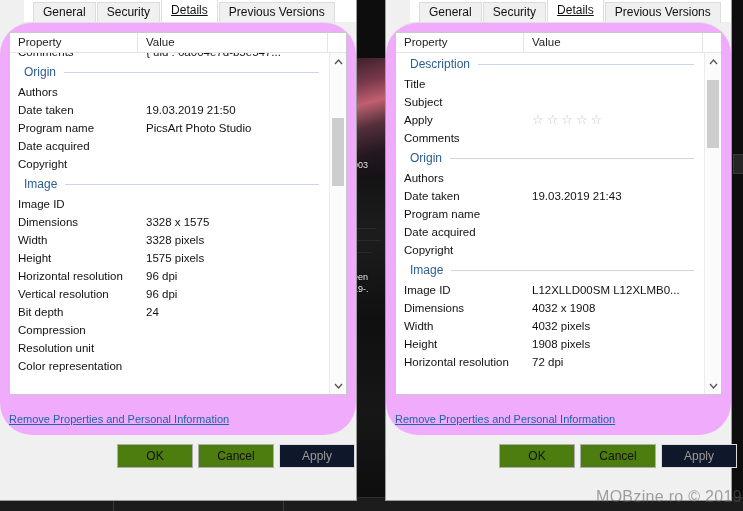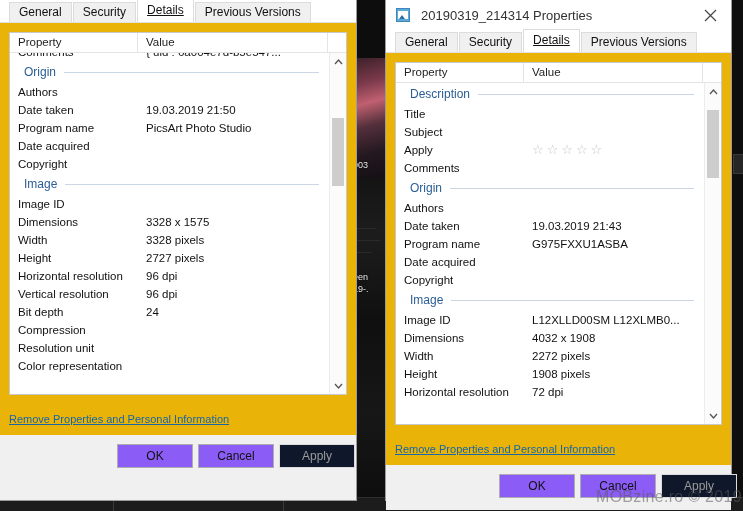--- a/index.html
+++ b/index.html
@@ -167,20 +167,21 @@
   .close-btn svg { display: block; }
 
   
   .tabstrip {
     position: relative;
     height: 22px;
     background: #ffffff;
     padding-left: 9px;
     display: flex;
     align-items: flex-end;
+    margin-left: 24px;
   }
   .tab {
     font-size: 12px;
     color: #111;
     padding: 2px 9px 3px 9px;
     margin-right: 1px;
     background: #f0f0f0;
     border: 1px solid #dcdcdc;
     border-bottom: none;
     position: relative;
@@ -195,25 +196,26 @@
     top: 0;
     padding-top: 3px;
     padding-bottom: 4px;
     z-index: 2;
     text-decoration: underline;
   }
 
   
   .tabpage {
     position: relative;
-    background: #eab308;
+    background: #f0abfc;
     border-top: 1px solid #e2e2e2;
     height: 413px;
     box-sizing: border-box;
     padding: 9px 9px 0 9px;
+    border-radius: 32px;
   }
 
   .proplist {
     position: relative;
     border: 1px solid #c8c8c8;
     background: #ffffff;
     box-sizing: border-box;
     height: 363px;
     overflow: hidden;
   }
@@ -356,21 +358,21 @@
     background: #f0f0f0;
   }
   .btn {
     position: absolute;
     top: 9px;
     height: 24px;
     width: 76px;
     font-size: 12px;
     font-family: "Liberation Sans", sans-serif;
     color: #111;
-    background: #8b5cf6;
+    background: #4d7c0f;
     border: 1px solid #adadad;
     display: flex;
     align-items: center;
     justify-content: center;
     box-sizing: border-box;
     cursor: default;
   }
   .btn.disabled {
     color: #9a9a9a;
     background: #0f172a;
@@ -473,21 +475,21 @@
                 <div class="prow">
                   <div class="pname">Dimensions</div>
                   <div class="pval">3328 x 1575</div>
                 </div>
                 <div class="prow">
                   <div class="pname">Width</div>
                   <div class="pval">3328 pixels</div>
                 </div>
                 <div class="prow">
                   <div class="pname">Height</div>
-                  <div class="pval">2727 pixels</div>
+                  <div class="pval">1575 pixels</div>
                 </div>
                 <div class="prow">
                   <div class="pname">Horizontal resolution</div>
                   <div class="pval">96 dpi</div>
                 </div>
                 <div class="prow">
                   <div class="pname">Vertical resolution</div>
                   <div class="pval">96 dpi</div>
                 </div>
                 <div class="prow">
@@ -524,34 +526,20 @@
           </div>
           <a class="removelink">Remove Properties and Personal Information</a>
         </div>
         <div class="footer">
           <div class="btn" style="left: 117px;">OK</div>
           <div class="btn" style="left: 198px;">Cancel</div>
           <div class="btn disabled" style="left: 279px;">Apply</div>
         </div>
       </div>
       <div class="dialog" id="dialog-right">
-        <div class="titlebar">
-          <div class="title-icon">
-            <span class="frame"></span>
-            <span class="pic"></span>
-            <span class="hill"></span>
-          </div>
-          <div class="title-text">20190319_214314 Properties</div>
-          <div class="close-btn">
-            <svg width="13" height="13" viewBox="0 0 13 13">
-              <line x1="1" y1="1" x2="12" y2="12" stroke="#4a4a4a" stroke-width="1.3"></line>
-              <line x1="12" y1="1" x2="1" y2="12" stroke="#4a4a4a" stroke-width="1.3"></line>
-            </svg>
-          </div>
-        </div>
         <div class="tabstrip">
           <div class="tab">General</div>
           <div class="tab">Security</div>
           <div class="tab active">Details</div>
           <div class="tab">Previous Versions</div>
         </div>
         <div class="tabpage">
           <div class="proplist">
             <div class="prop-header">
               <div class="col-prop">Property</div>
@@ -587,21 +575,20 @@
                 <div class="prow">
                   <div class="pname">Authors</div>
                   <div class="pval"></div>
                 </div>
                 <div class="prow">
                   <div class="pname">Date taken</div>
                   <div class="pval">19.03.2019 21:43</div>
                 </div>
                 <div class="prow">
                   <div class="pname">Program name</div>
-                  <div class="pval">G975FXXU1ASBA</div>
                 </div>
                 <div class="prow">
                   <div class="pname">Date acquired</div>
                   <div class="pval"></div>
                 </div>
                 <div class="prow">
                   <div class="pname">Copyright</div>
                   <div class="pval"></div>
                 </div>
                 <div class="pgroup">
@@ -611,21 +598,21 @@
                 <div class="prow">
                   <div class="pname">Image ID</div>
                   <div class="pval">L12XLLD00SM L12XLMB0...</div>
                 </div>
                 <div class="prow">
                   <div class="pname">Dimensions</div>
                   <div class="pval">4032 x 1908</div>
                 </div>
                 <div class="prow">
                   <div class="pname">Width</div>
-                  <div class="pval">2272 pixels</div>
+                  <div class="pval">4032 pixels</div>
                 </div>
                 <div class="prow">
                   <div class="pname">Height</div>
                   <div class="pval">1908 pixels</div>
                 </div>
                 <div class="prow">
                   <div class="pname">Horizontal resolution</div>
                   <div class="pval">72 dpi</div>
                 </div>
               </div>

